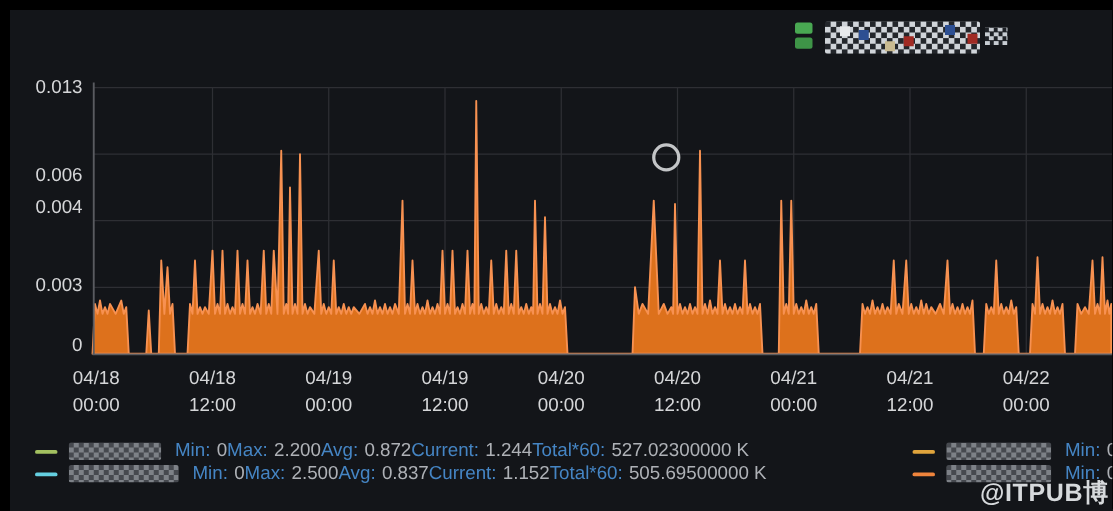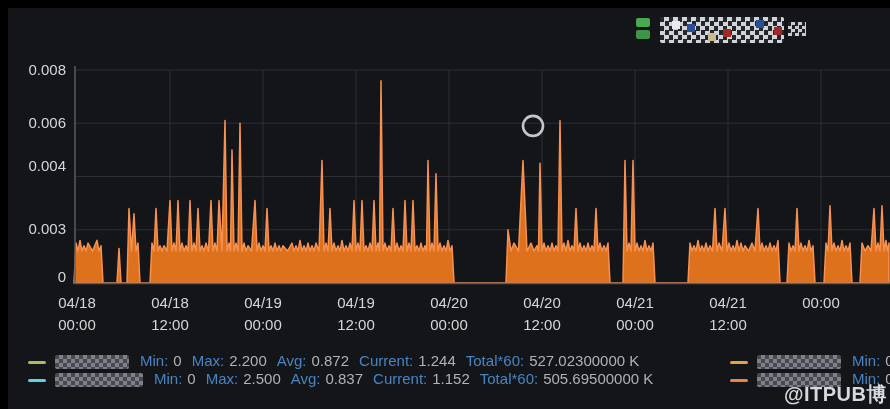--- a/index.html
+++ b/index.html
@@ -25,21 +25,21 @@
 
   
   .ytick{position:absolute;left:2px;width:64px;text-align:right;font-size:15px;color:#d5d6d8;line-height:18px;}
   .xtick{position:absolute;width:84px;text-align:center;font-size:15px;color:#d5d6d8;line-height:22px;top:292px;}
 
   
   .lrow{position:absolute;left:28px;height:20px;white-space:nowrap;font-size:15px;line-height:20px;}
   .dash{display:inline-block;width:18px;height:3px;border-radius:2px;vertical-align:middle;margin-right:9px;}
   .lname{width:74px;height:14px;vertical-align:middle;margin-right:11px;}
   .lname.w2{width:88px;}
-  .sl{color:#4585c4;margin-left:10px;}
+  .sl{color:#4585c4;}
   .sv{color:#aeb1b6;margin-left:5px;}
   .rcol{position:absolute;left:702px;top:0;white-space:nowrap;}
   .watermark{position:absolute;left:784px;top:381px;font-size:20px;font-weight:bold;
              color:#d6d9dc;z-index:6;letter-spacing:0.5px;}
 </style>
 </head>
 <body>
 
 <div class="stage">
   <div class="panel"></div>
@@ -53,22 +53,22 @@
   <div class="title-mosaic">
     <i style="left:27px;top:7px;background:#2d4f92"></i>
     <i style="left:63px;top:12px;background:#a02a23"></i>
     <i style="left:96px;top:3px;background:#2d4f92"></i>
     <i style="left:114px;top:10px;background:#a02a23"></i>
     <i style="left:48px;top:16px;background:#c9ba90"></i>
     <i style="left:12px;top:4px;background:#e8eaec"></i>
   </div>
   <div class="title-tail"></div>
 
-  <div class="ytick" style="top:61px">0.008</div>
-  <div class="ytick" style="top:114px">0.006</div>
+  <div class="ytick" style="top:61px">0.013</div>
+  <div class="ytick" style="top:132px">0.006</div>
   <div class="ytick" style="top:157px">0.004</div>
   <div class="ytick" style="top:220px">0.003</div>
   <div class="ytick" style="top:268px">0</div>
 
   <svg class="plot-svg" width="890" height="409" id="plot">
     <g stroke="#2e2f34" stroke-width="1">
       <line x1="75" y1="70" x2="890" y2="70"></line>
       <line x1="75" y1="123.2" x2="890" y2="123.2"></line>
       <line x1="75" y1="176.5" x2="890" y2="176.5"></line>
       <line x1="75" y1="229.8" x2="890" y2="229.8"></line>
@@ -115,20 +115,21 @@
     </div>
   <div class="xtick" style="left:593px">
       <div>04/21</div>
       <div>00:00</div>
     </div>
   <div class="xtick" style="left:686px">
       <div>04/21</div>
       <div>12:00</div>
     </div>
   <div class="xtick" style="left:779px">
+      <div>04/22</div>
       <div>00:00</div>
     </div>
 
   <div class="lrow" style="top:351px">
     <span class="dash" style="background:#a3c060"></span><span class="lname mosaic"></span><span class="sl" style="margin-left:0">Min:</span><span class="sv">0</span><span class="sl">Max:</span><span class="sv">2.200</span><span class="sl">Avg:</span><span class="sv">0.872</span><span class="sl">Current:</span><span class="sv">1.244</span><span class="sl">Total*60:</span><span class="sv">527.02300000 K</span>
     <span class="rcol"><span class="dash" style="background:#e0a43c"></span><span class="lname mosaic" style="width:84px"></span><span class="sl" style="margin-left:0">Min:</span><span class="sv">0</span></span>
   </div>
 
   <div class="lrow" style="top:369px">
     <span class="dash" style="background:#64cfe0"></span><span class="lname w2 mosaic"></span><span class="sl" style="margin-left:0">Min:</span><span class="sv">0</span><span class="sl">Max:</span><span class="sv">2.500</span><span class="sl">Avg:</span><span class="sv">0.837</span><span class="sl">Current:</span><span class="sv">1.152</span><span class="sl">Total*60:</span><span class="sv">505.69500000 K</span>

